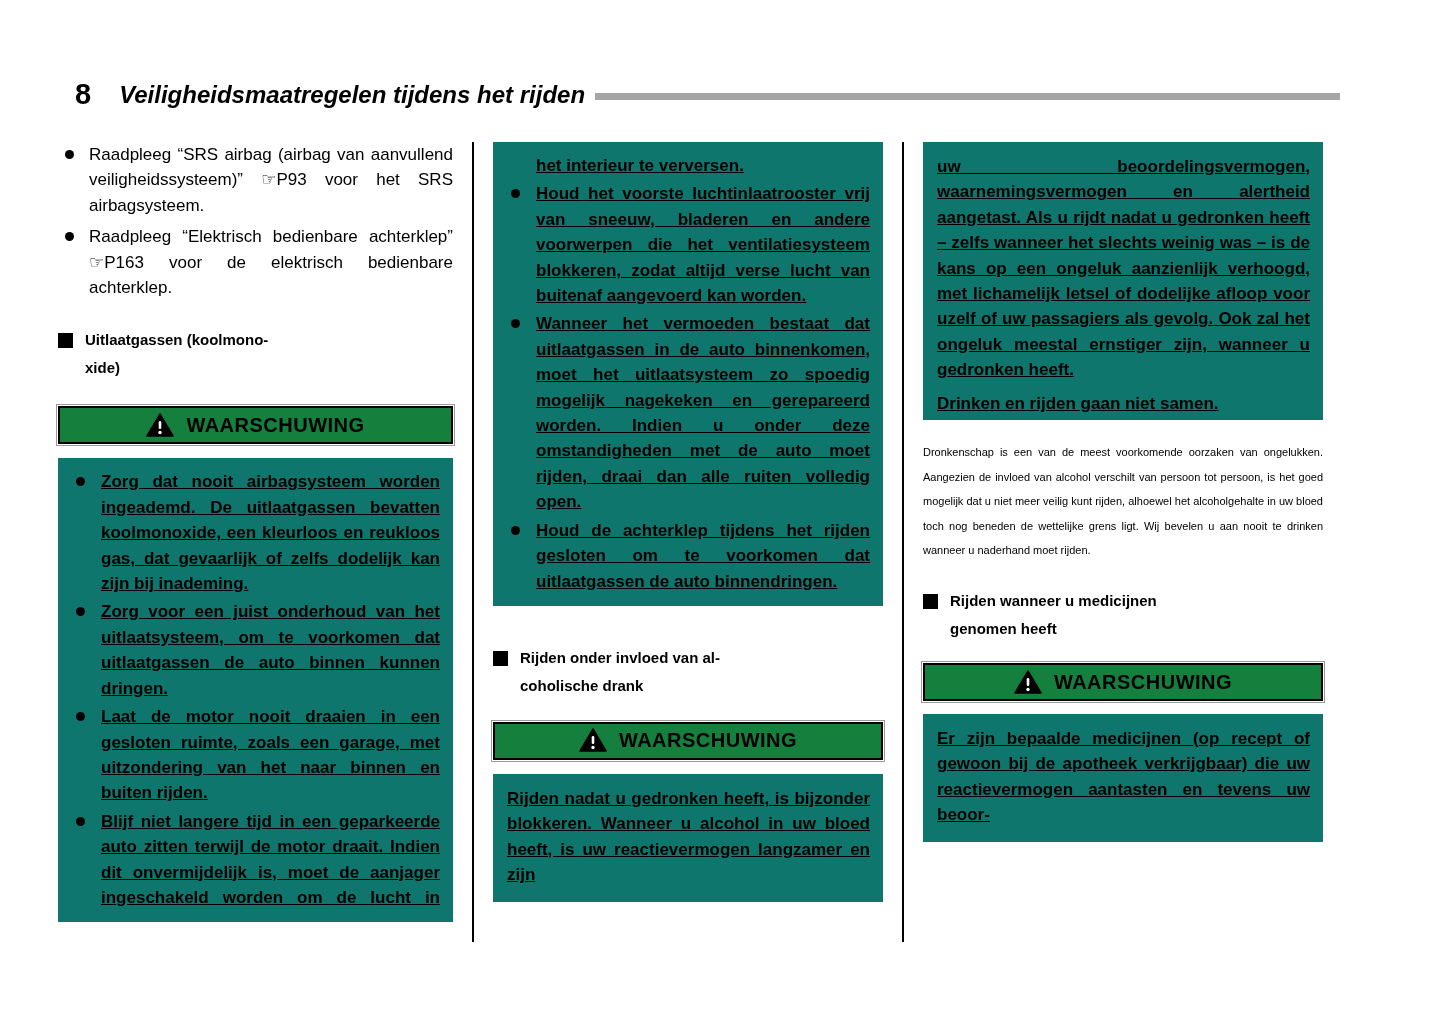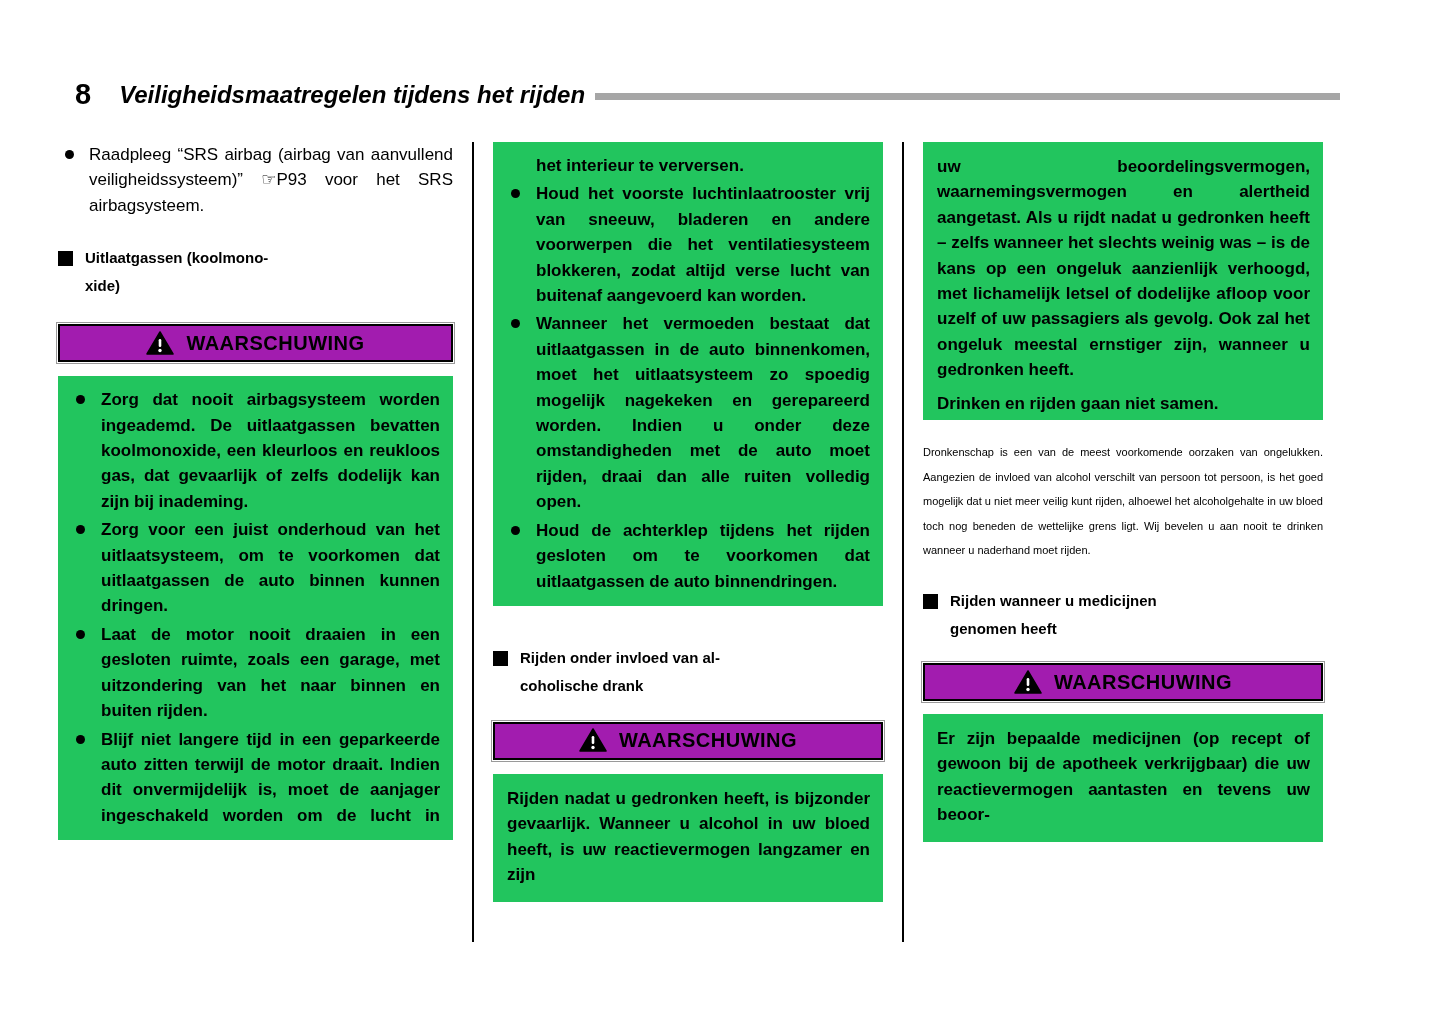--- a/index.html
+++ b/index.html
@@ -46,27 +46,27 @@
 
   .sec {
     display:flex; align-items:flex-start;
     font-size:15px; font-weight:bold; line-height:28px;
   }
   .sec .sq { flex:none; width:15px; height:15px; background:#000; margin:7px 12px 0 0; }
   .sec .sectext { white-space:pre-line; }
 
   .warnbox {
     border:2px solid #000; outline:1px solid #9a9a9a; outline-offset:1px;
-    background:#a21caf; height:38px;
+    background:#15803d; height:38px;
     display:flex; align-items:center; justify-content:center; gap:12px;
   }
   .wlabel { font-size:20px; font-weight:bold; letter-spacing:0.5px; }
   .wicon  { display:flex; }
 
-  .panel { background:#22c55e; }
+  .panel { background:#0f766e;text-decoration:underline; }
   .panel.pads { padding:11px 13px 12px 18px; }
   .panel .bullet .dot { margin-right:16px; }
   .panel .bullet + .bullet { margin-top:3px; }
   .panel .cont.indent { margin-left:25px; }
 
   .stretch-last { text-align-last:justify; }
 
   
   .col-left .sec     { margin-top:26px; }
   .col-left .warnbox { margin-top:24px; }
@@ -94,20 +94,24 @@
     <span class="hrule"></span>
   </div>
 
   <div class="cols">
 
     <section class="col col-left">
       <div class="bullet intro body-txt">
         <span class="dot"></span>
         <p>Raadpleeg “SRS airbag (airbag van aanvullend veiligheidssysteem)” ☞P93 voor het SRS airbagsysteem.</p>
       </div>
+      <div class="bullet intro body-txt">
+        <span class="dot"></span>
+        <p>Raadpleeg “Elektrisch bedienbare achterklep” ☞P163 voor de elektrisch bedienbare achterklep.</p>
+      </div>
 
       <h2 class="sec">
         <span class="sq"></span>
         <span class="sectext">Uitlaatgassen (koolmono-
 xide)</span>
       </h2>
 
       <div class="warnbox">
         <span class="wicon">
           <svg width="28" height="25" viewBox="0 0 28 25">
@@ -171,21 +175,21 @@
           <svg width="28" height="25" viewBox="0 0 28 25">
             <path d="M14 1 L27 23 H1 Z" fill="#000" stroke="#000" stroke-width="1.5" stroke-linejoin="round"></path>
             <rect x="12.7" y="8" width="2.6" height="8" rx="1.3" fill="#fff"></rect>
             <circle cx="14" cy="19.5" r="1.7" fill="#fff"></circle>
           </svg>
         </span>
         <span class="wlabel">WAARSCHUWING</span>
       </div>
 
       <div class="panel panel2">
-        <p class="body-txt bold stretch-last">Rijden nadat u gedronken heeft, is bijzonder gevaarlijk. Wanneer u alcohol in uw bloed heeft, is uw reactievermogen langzamer en zijn</p>
+        <p class="body-txt bold stretch-last">Rijden nadat u gedronken heeft, is bijzonder blokkeren. Wanneer u alcohol in uw bloed heeft, is uw reactievermogen langzamer en zijn</p>
       </div>
     </section>
 
     <div class="gutter">
       <div class="vline"></div>
     </div>
 
     <section class="col col-right">
       <div class="panel panel1">
         <p class="body-txt bold">uw beoordelingsvermogen, waarnemingsvermogen en alertheid aangetast. Als u rijdt nadat u gedronken heeft – zelfs wanneer het slechts weinig was – is de kans op een ongeluk aanzienlijk verhoogd, met lichamelijk letsel of dodelijke afloop voor uzelf of uw passagiers als gevolg. Ook zal het ongeluk meestal ernstiger zijn, wanneer u gedronken heeft.</p>

